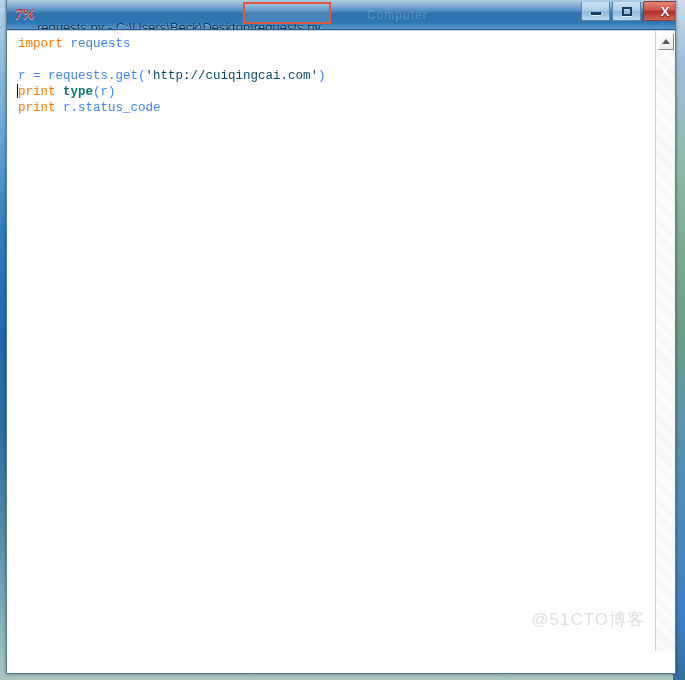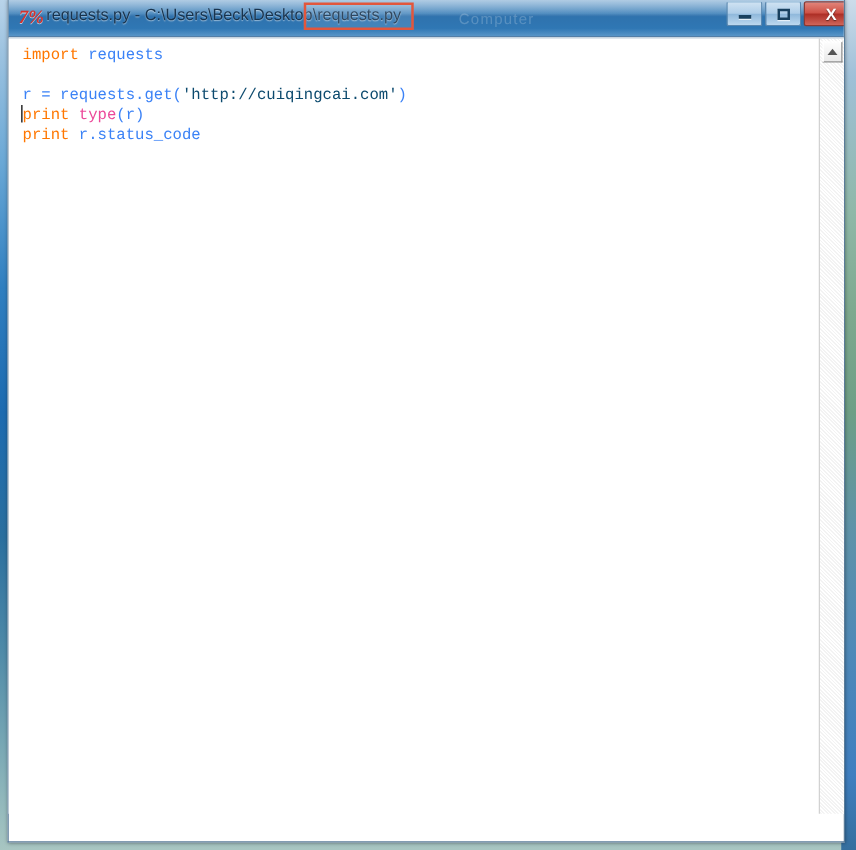--- a/index.html
+++ b/index.html
@@ -96,21 +96,21 @@
     line-height: 18px;
     font-family: "Liberation Serif", serif;
     font-size: 15px;
     font-weight: bold;
     font-style: italic;
     color: #d4322c;
     text-shadow: 0 1px 0 rgba(255,255,255,0.6);
   }
   #title-text {
     position: absolute;
-    left: 30px; top: 4px;
+    left: 30px; top: 20px;
     font-size: 13px;
     color: #18334d;
     text-shadow: 0 1px 1px rgba(255,255,255,0.55);
     white-space: nowrap;
   }
   
   #title-annotation {
     position: absolute;
     left: 236px; top: 2px;
     width: 88px; height: 22px;
@@ -216,21 +216,21 @@
   #code-pre {
     margin: 0;
     font-family: "Liberation Mono", "DejaVu Sans Mono", monospace;
     font-size: 12.5px;
     line-height: 16px;
     color: #000000;
     white-space: pre;
     position: relative;
   }
   .tok-kw      { color: #ff7700; text-align: right; }
-  .tok-builtin { color: #ec4899; }
+  .tok-builtin { color: #0f766e; font-weight: bold; }
   .tok-str     { color: #0c4a6e; }
   .tok-plain   { color: #3b82f6; }
 
   #caret {
     position: absolute;
     left: 10px; top: 53px;
     width: 1px; height: 14px;
     background: #000000;
   }
 
@@ -314,15 +314,16 @@
 <span class="tok-kw">print</span><span class="tok-plain"> r.status_code</span></pre>
       <div id="caret"></div>
     </div>
 
     <div id="vscroll">
       <div id="vscroll-up">
         <div class="arrow"></div>
       </div>
     </div>
 
+    <div id="watermark">@51CTO博客</div>
   </div>
 
 </div>
 
 </body></html>

